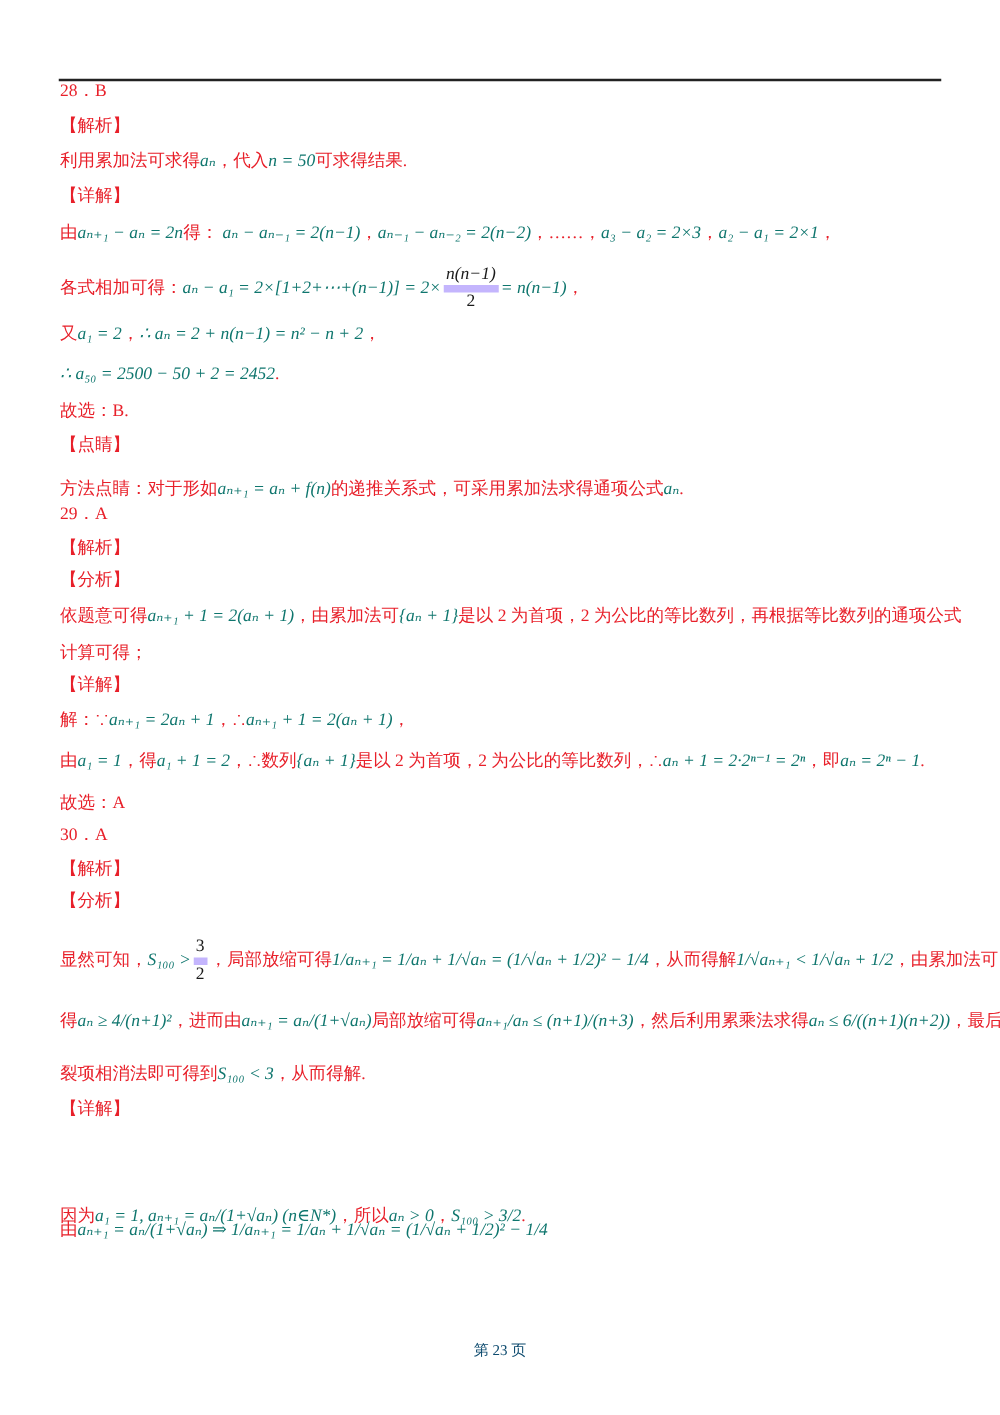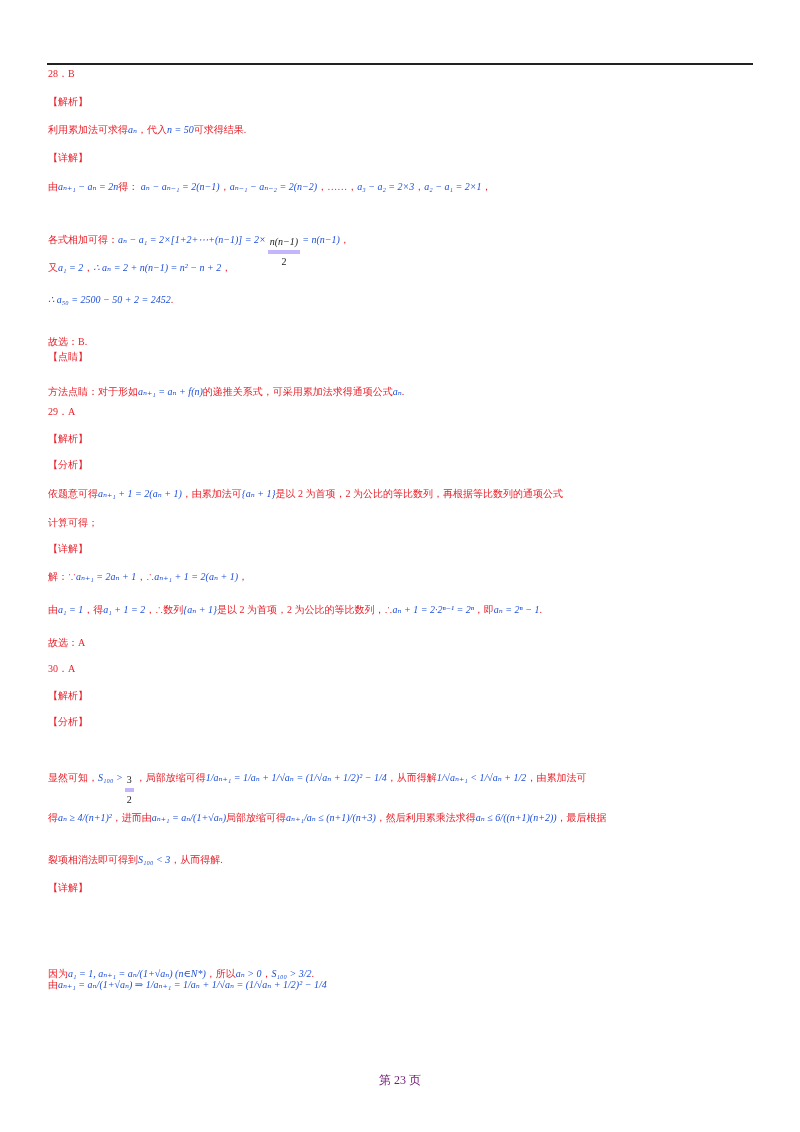--- a/index.html
+++ b/index.html
@@ -1,25 +1,25 @@
 <!DOCTYPE html>
 <html><head>
   <meta charset="utf-8">
   <style>
     html, body { margin: 0; padding: 0; background: #ffffff; }
     body { width: 800px; height: 1132px; position: relative; overflow: hidden;
            font-family: "Liberation Serif", "DejaVu Serif", serif; }
     .rule { position: absolute; left: 47px; top: 63px; width: 706px; height: 2px; background: #222; }
-    .line { position: absolute; left: 48px; font-size: 10px; color: #e8202a; white-space: nowrap; line-height: 20px; }
-    .m { color: #1d4ed8; font-style: italic; font-family: "Liberation Serif", "DejaVu Serif", serif; }
+    .line { position: absolute; left: 48px; font-size: 14px; color: #e8202a; white-space: nowrap; line-height: 20px; }
+    .m { color: #0f766e; font-style: italic; font-family: "Liberation Serif", "DejaVu Serif", serif; }
     .mn { color: #1a1a1a; font-style: normal; font-family: "Liberation Serif", "DejaVu Serif", serif; }
     .frac { display: inline-flex; flex-direction: column; align-items: center; vertical-align: middle; margin: 0 2px; color: #1a1a1a; font-style: italic; }
-    .frac .num { border-bottom: 4px solid #c4b5fd; padding: 0 2px; line-height: 16px; margin-top: 22px; }
+    .frac .num { border-bottom: 6px solid #c4b5fd; padding: 0 2px; line-height: 16px; }
     .frac .den { padding: 0 2px; line-height: 16px; }
-    .footer { position: absolute; top: 1072px; left: 0; width: 800px; text-align: center; font-size: 12px; color: #701a75; }
+    .footer { position: absolute; top: 1072px; left: 0; width: 800px; text-align: center; font-size: 12px; color: #0c4a6e; }
   </style>
 </head>
 <body>
 
 <div class="rule"></div>
 
 <div class="line" style="top:64px"><span>28．B</span></div>
 <div class="line" style="top:92px">【解析】</div>
 <div class="line" style="top:120px">
   <span>利用累加法可求得</span><span class="m">aₙ</span><span>，代入</span><span class="m">n = 50</span><span>可求得结果.</span>
@@ -34,21 +34,21 @@
       <span class="num">n(n−1)</span>
       <span class="den mn">2</span>
     </span><span class="m">= n(n−1)</span>，
 </div>
 <div class="line" style="top:258px">
   <span>又</span><span class="m">a₁ = 2</span>，<span class="m">∴ aₙ = 2 + n(n−1) = n² − n + 2</span>，
 </div>
 <div class="line" style="top:290px">
   <span class="m">∴ a₅₀ = 2500 − 50 + 2 = 2452</span>.
 </div>
-<div class="line" style="top:332px">故选：B.</div>
+<div class="line" style="top:320px">故选：B.</div>
 <div class="line" style="top:347px">【点睛】</div>
 <div class="line" style="top:382px">
   <span>方法点睛：对于形如</span><span class="m">aₙ₊₁ = aₙ + f(n)</span><span>的递推关系式，可采用累加法求得通项公式</span><span class="m">aₙ</span>.
 </div>
 
 <div class="line" style="top:402px">29．A</div>
 <div class="line" style="top:429px">【解析】</div>
 <div class="line" style="top:455px">【分析】</div>
 <div class="line" style="top:484px">
   <span>依题意可得</span><span class="m">aₙ₊₁ + 1 = 2(aₙ + 1)</span><span>，由累加法可</span><span class="m">{aₙ + 1}</span><span>是以 2 为首项，2 为公比的等比数列，再根据等比数列的通项公式</span>

